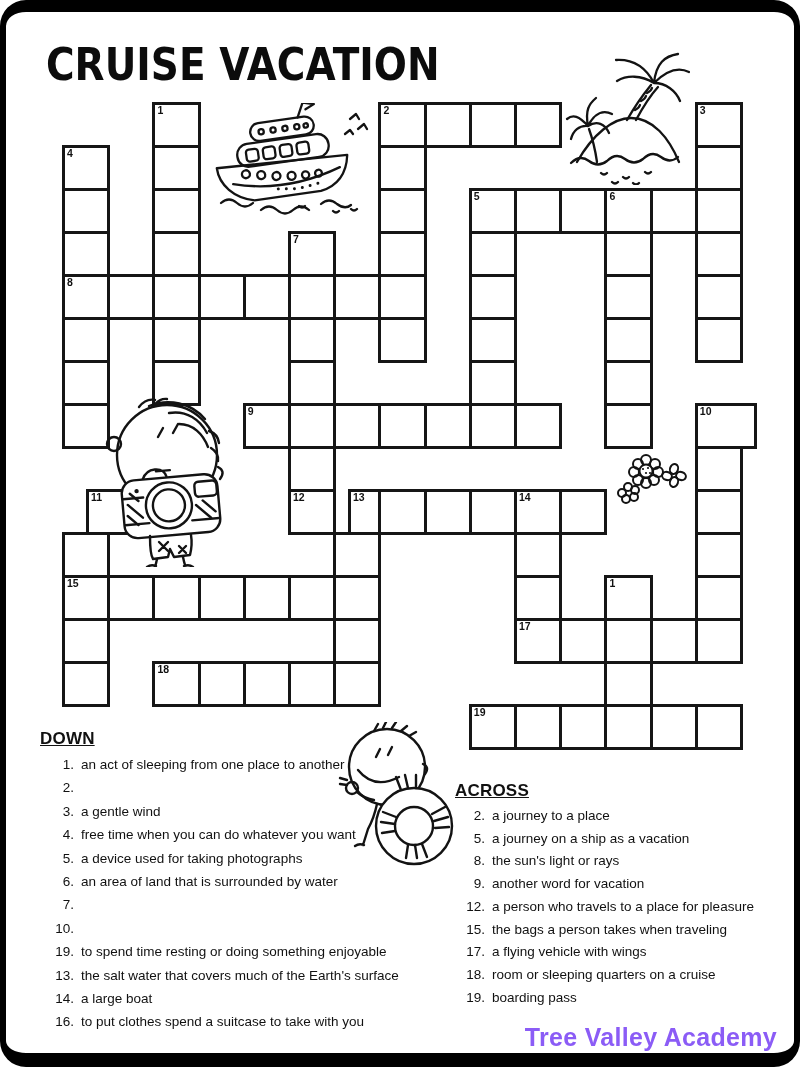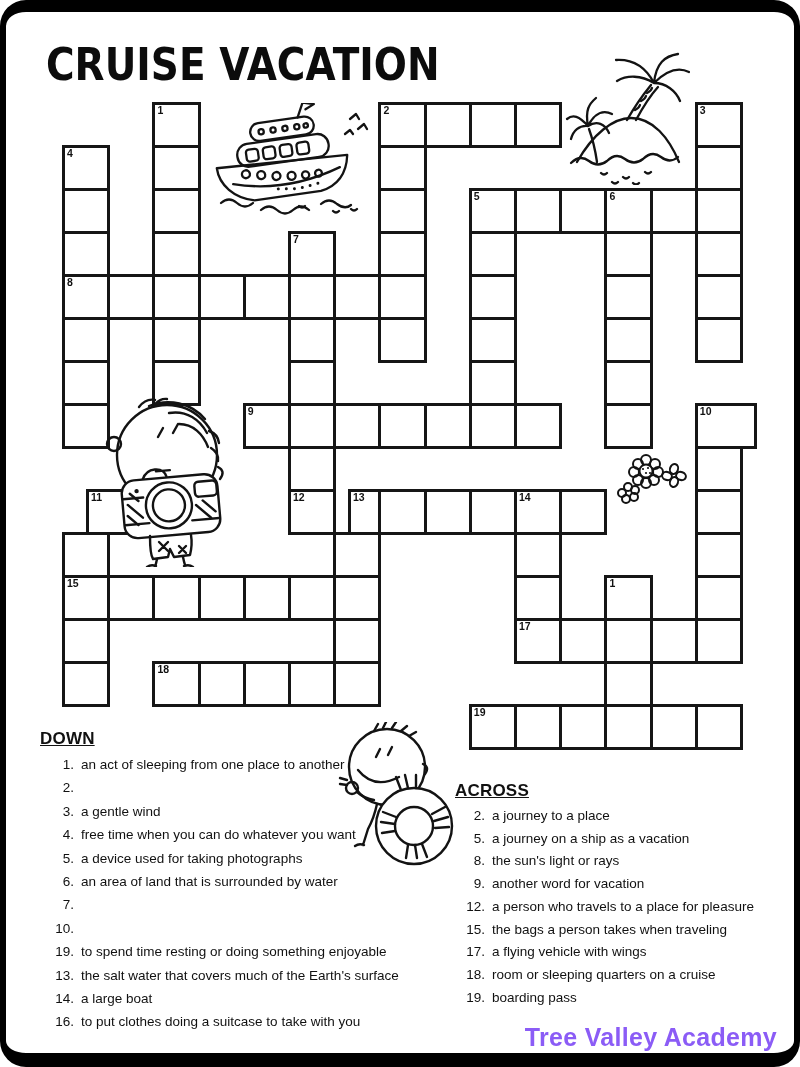--- a/index.html
+++ b/index.html
@@ -353,21 +353,21 @@
         <div class="clue-row">
           <span class="clue-num">13.</span>
           <span class="clue-text">the salt water that covers much of the Earth's surface</span>
         </div>
         <div class="clue-row">
           <span class="clue-num">14.</span>
           <span class="clue-text">a large boat</span>
         </div>
         <div class="clue-row">
           <span class="clue-num">16.</span>
-          <span class="clue-text">to put clothes doing a suitcase to take with you</span>
+          <span class="clue-text">to put clothes spend a suitcase to take with you</span>
         </div>
       </div>
   </div>
 
   <div class="clues across-sec">
     <div class="clue-header">ACROSS</div>
     <div class="clue-list">
         <div class="clue-row">
           <span class="clue-num">2.</span>
           <span class="clue-text">a journey to a place</span>

